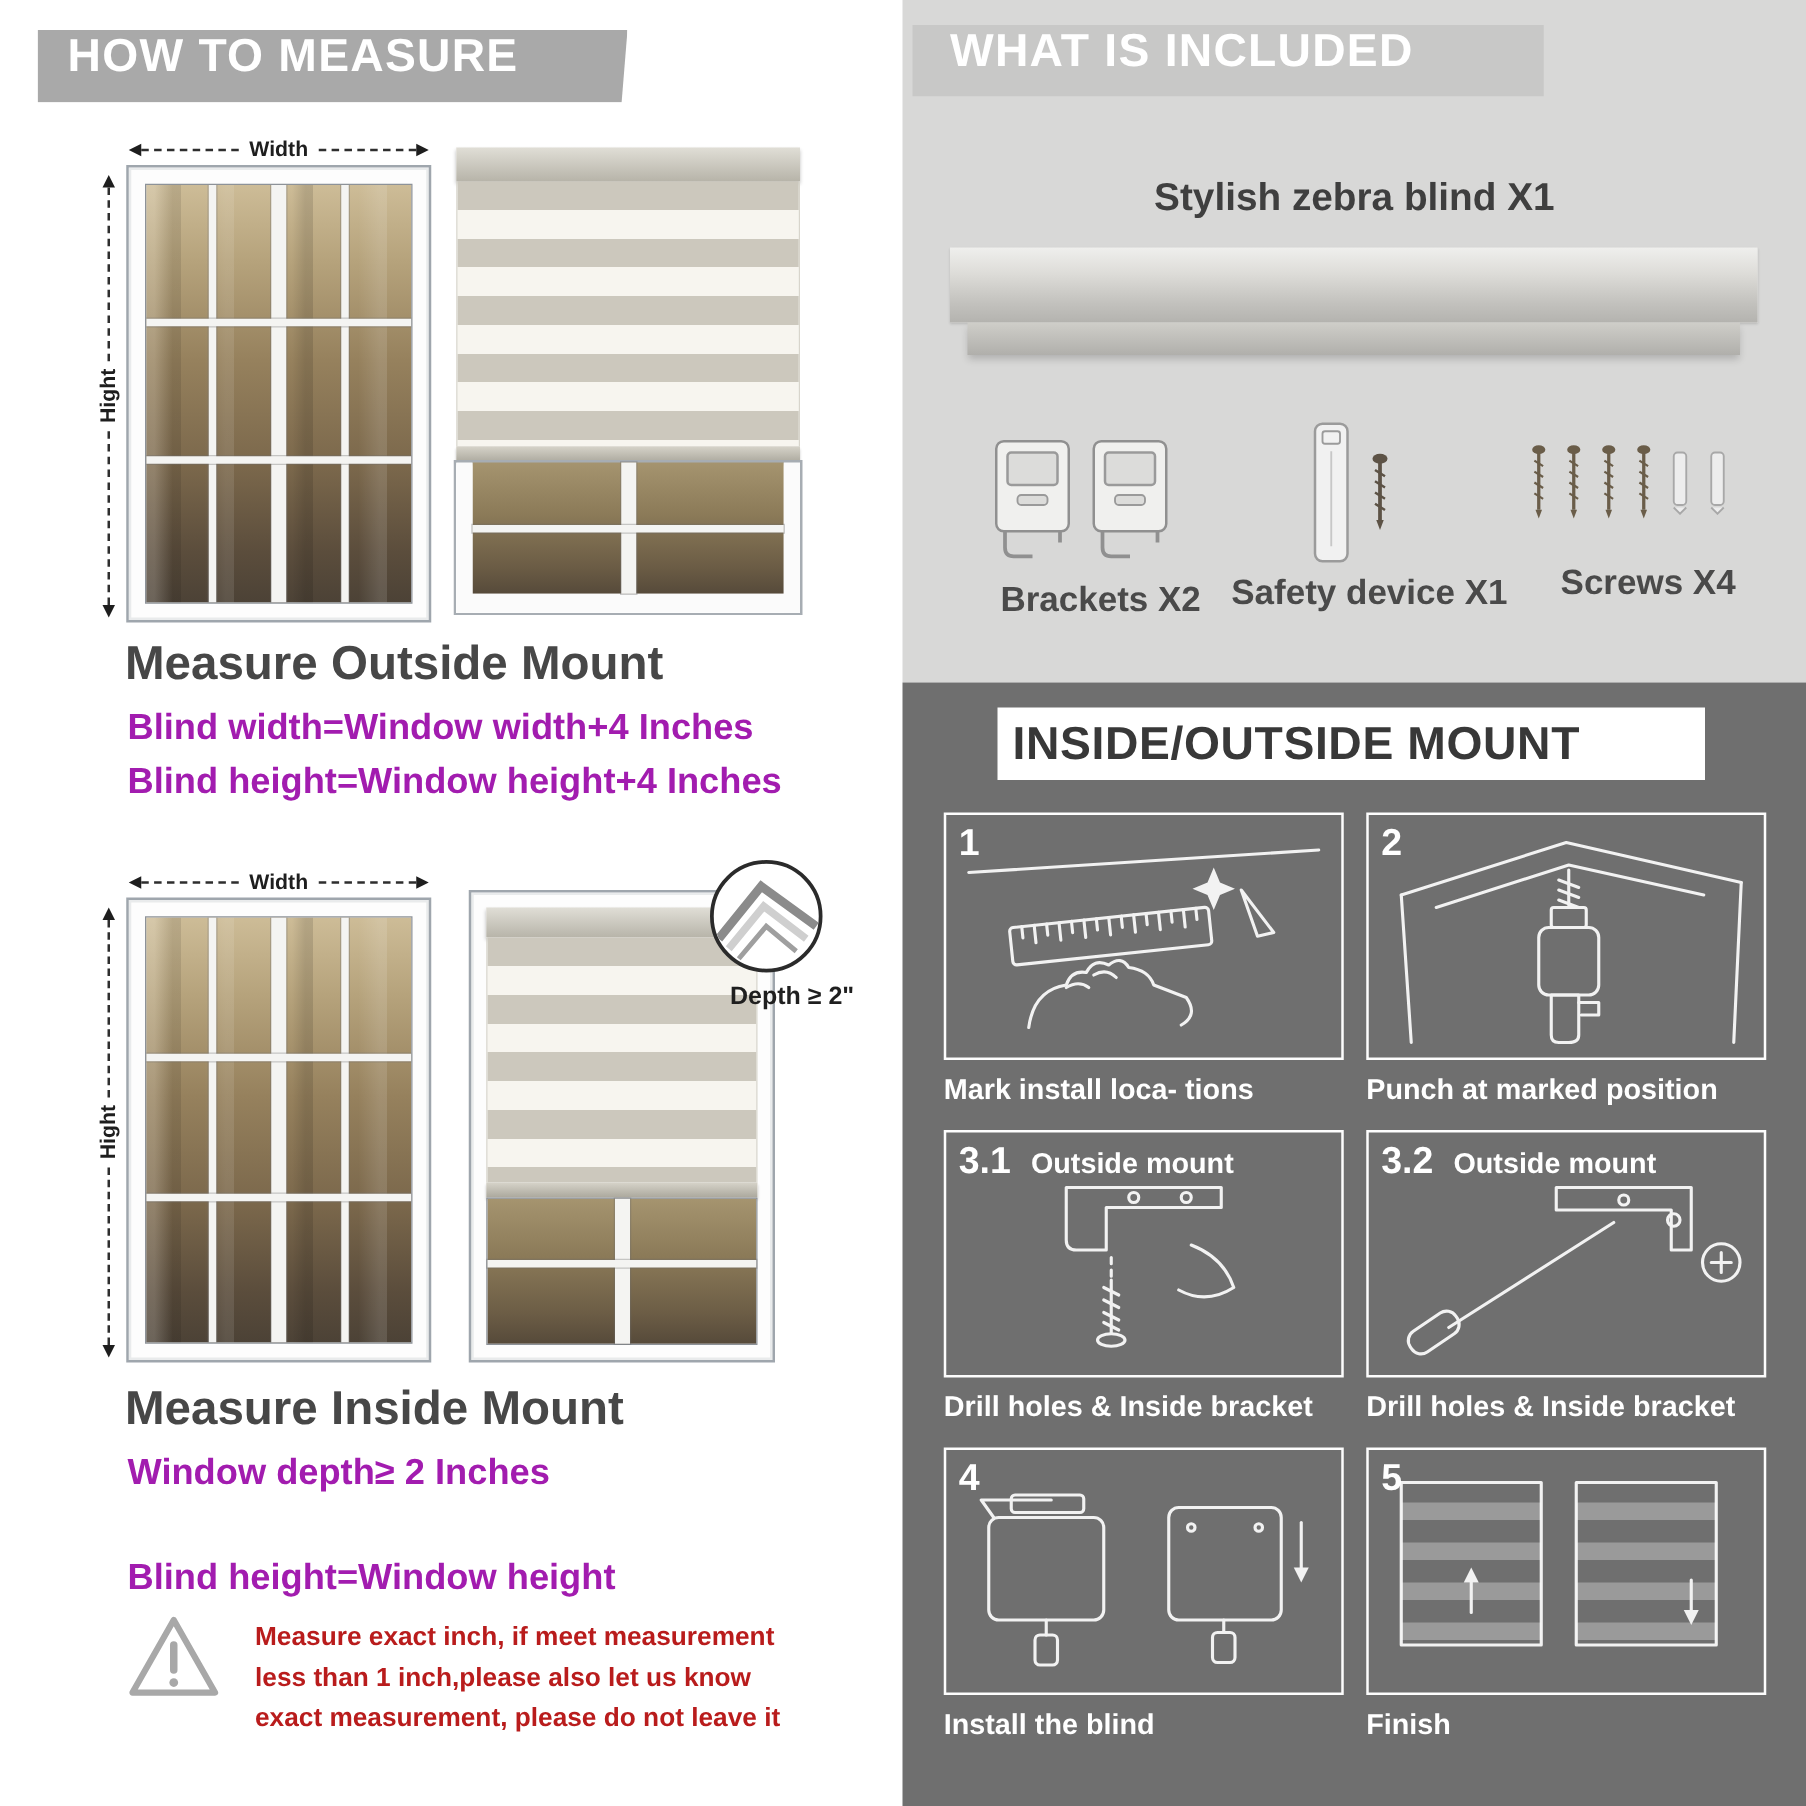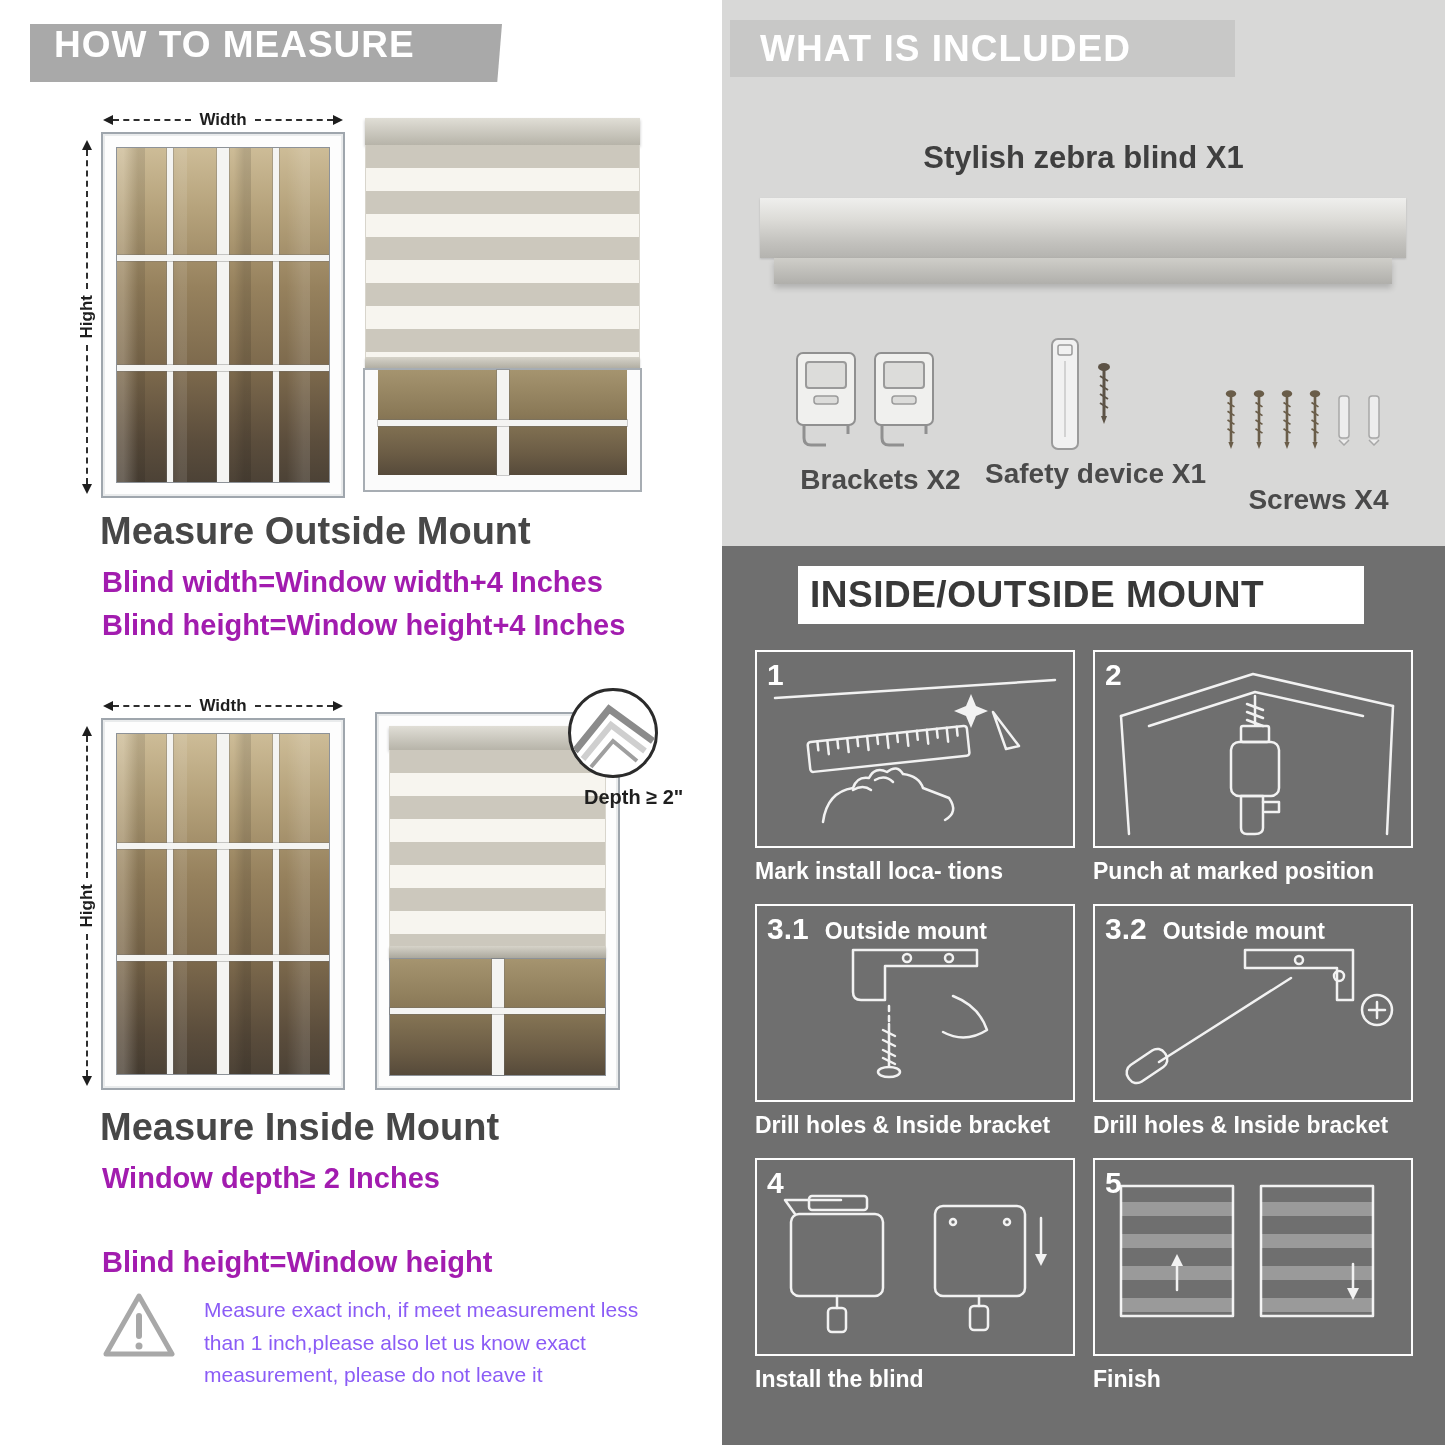--- a/index.html
+++ b/index.html
@@ -65,37 +65,37 @@
     border-radius:50%;background:#fff;overflow:hidden;}
   .depth-label{position:absolute;left:584px;top:786px;font-size:20px;font-weight:700;color:#1f1f1f;}
 
   .heading{position:absolute;left:100px;margin:0;font-size:38px;font-weight:700;color:#474747;}
   .h-outside{top:510px;} .h-inside{top:1106px;}
   .body-line{position:absolute;left:102px;margin:0;font-size:29px;font-weight:700;color:#a21caf;}
   .p-out1{top:566px;} .p-out2{top:609px;}
   .p-in1{top:1162px;} .p-in2{top:1204px;} .p-in3{top:1246px;}
 
   .warning{position:absolute;left:100px;top:1290px;width:545px;display:flex;gap:26px;align-items:flex-start;}
-  .warning-text{font-size:21px;font-weight:400;color:#8b5cf6;line-height:1.55;max-width:440px;margin-top:4px;}
+  .warning-text{font-size:21px;font-weight:700;color:#b91c1c;line-height:1.55;max-width:440px;margin-top:4px;}
 
   
   .included-section{position:absolute;left:722px;top:0;width:723px;height:546px;background:#d8d8d7;}
   .included-banner{position:absolute;left:8px;top:20px;width:505px;height:57px;background:#c8c8c7;
-    color:#fff;font-size:37px;font-weight:700;letter-spacing:1px;display:flex;align-items:center;padding-left:30px;}
+    color:#fff;font-size:37px;font-weight:700;letter-spacing:1px;display:flex;align-items:flex-start;padding-left:30px;}
   .product-title{position:absolute;left:0;top:140px;width:100%;text-align:center;font-size:31px;
     font-weight:700;color:#3f3f3f;}
   .headrail-illus{position:absolute;left:38px;top:198px;width:646px;}
   .hr-main{height:60px;background:linear-gradient(180deg,#efefed 0%,#dddcd8 35%,#c2c1bd 75%,#b4b3af 100%);
     box-shadow:0 1px 2px rgba(0,0,0,.15);}
   .hr-under{margin:0 14px;height:26px;background:linear-gradient(180deg,#cfcec9,#b0afab);
     box-shadow:0 4px 6px rgba(0,0,0,.18);}
   .part-group{position:absolute;display:flex;flex-direction:column;align-items:center;}
   .pg-brackets{left:48px;top:336px;width:190px;}
   .pg-safety{left:252px;top:330px;width:212px;}
-  .pg-screws{left:478px;top:356px;width:206px;}
+  .pg-screws{left:478px;top:322px;width:206px;}
   .part-icons{height:128px;display:flex;align-items:center;justify-content:center;gap:14px;}
   .part-label{font-size:28px;font-weight:700;color:#4a4a4a;white-space:nowrap;margin-left:31px;}
 
   
   .mount-section{position:absolute;left:722px;top:546px;width:723px;height:899px;background:#6f6f6f;}
   .mount-banner{position:absolute;left:33px;top:20px;width:566px;height:58px;background:#fff;
     display:flex;align-items:center;padding-left:12px;font-size:37px;font-weight:700;color:#383838;letter-spacing:.5px;margin-left:43px;}
   .step{position:absolute;width:320px;}
   .s1{left:33px;top:104px;} .s2{left:371px;top:104px;}
   .s3{left:33px;top:358px;} .s4{left:371px;top:358px;}

